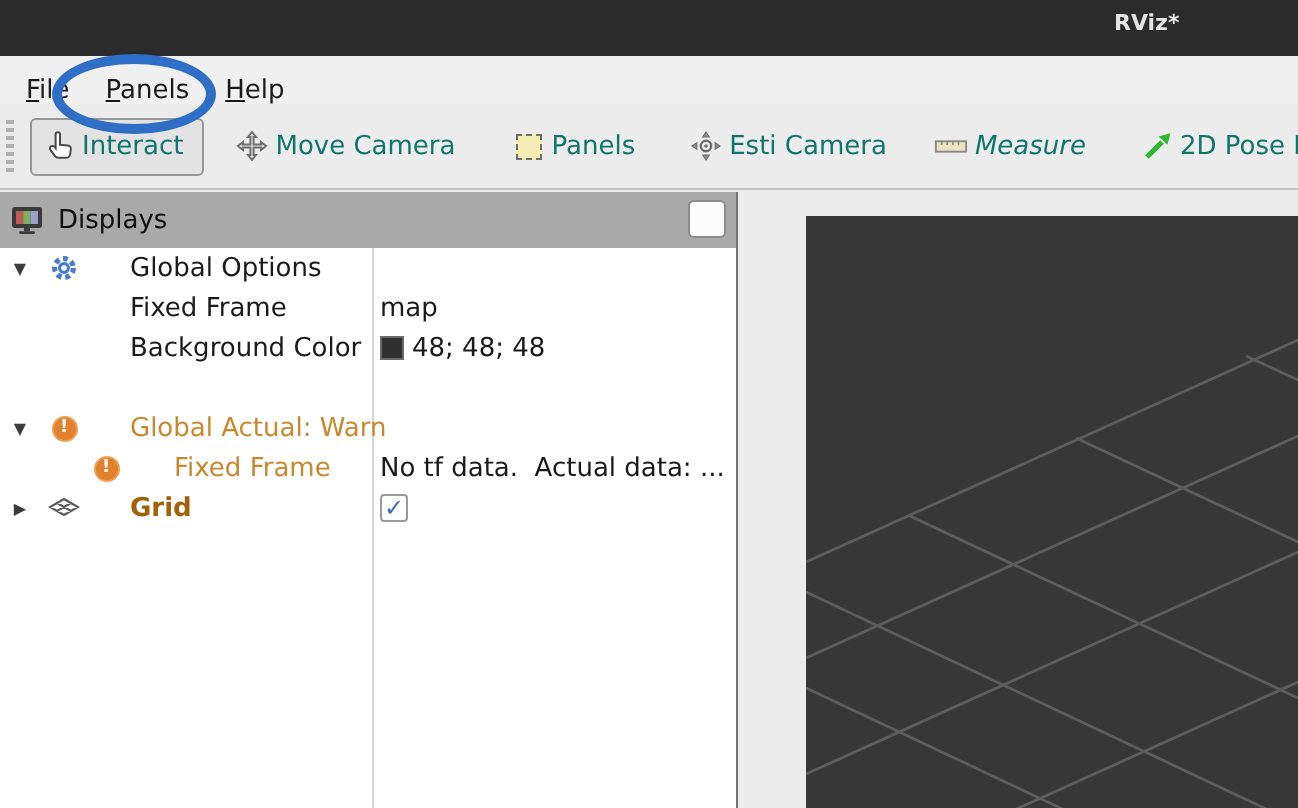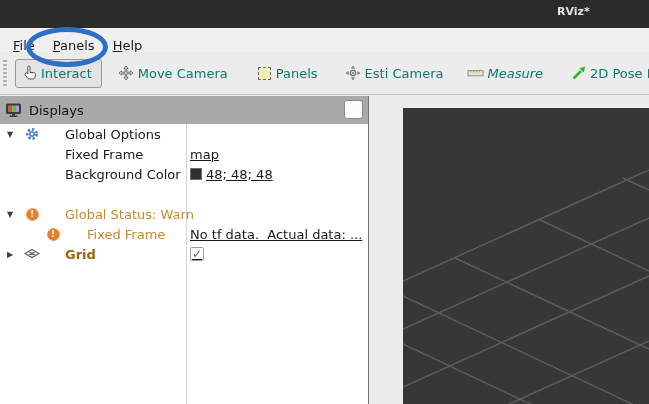--- a/index.html
+++ b/index.html
@@ -43,21 +43,21 @@
                      border:1px solid #8c8c8c; border-radius:3px; }
   .tree { position:absolute; left:0; top:28px; right:0; bottom:0; background:#fff; }
   .col-divider { position:absolute; left:186px; top:0; bottom:0; width:1px; background:#d6d6d6; }
   .trow { position:absolute; left:0; width:100%; height:20px; display:flex; align-items:center; }
   .r1{top:0px;} .r2{top:20px;} .r3{top:40px;} .r4{top:60px;} .r5{top:80px;} .r6{top:100px;} .r7{top:120px;}
   .expander { position:absolute; left:4px; width:12px; font-size:8px; color:#3c3c3c; text-align:center; }
   .row-icon { position:absolute; left:24px; width:16px; height:16px; display:flex; align-items:center; justify-content:center; }
   .row-icon-lvl3 { left:45px; }
   .tlabel { position:absolute; left:46px; white-space:nowrap;margin-left:19px; }
   .tlabel-lvl3 { left:68px; }
-  .tvalue { position:absolute; left:190px; right:4px; white-space:pre; overflow:hidden; display:flex; align-items:center; gap:4px;text-decoration:underline; }
+  .tvalue { position:absolute; left:190px; right:4px; white-space:pre; overflow:hidden; display:flex; align-items:center; gap:4px; }
   .warn-text { color:#c9872e; }
   .grid-label { color:#a16207; font-weight:bold; }
   .warn-circle { width:13px; height:13px; border-radius:50%; background:#e0812c; border:1px solid #eda055;
                  color:#fff; font-weight:bold; font-size:9px; display:flex; align-items:center; justify-content:center; }
   .swatch { width:12px; height:12px; background:#303030; border:1px solid #6a6a6a; }
   .checkbox { width:14px; height:14px; background:#fff; border:1px solid #9a9a9a; border-radius:2px;
               color:#3a6cc0; font-size:12px; font-weight:bold; line-height:12px; text-align:center; }
 
   
   .viewport { position:absolute; left:403px; top:108px; width:246px; height:296px; background:#373737; overflow:hidden; }
@@ -182,21 +182,21 @@
           <span>48; 48; 48</span>
         </span>
       </div>
 
 
       <div class="trow r5">
         <span class="expander">▼</span>
         <span class="row-icon">
           <span class="warn-circle">!</span>
         </span>
-        <span class="tlabel warn-text">Global Status: Warn</span>
+        <span class="tlabel warn-text">Global Actual: Warn</span>
       </div>
 
       <div class="trow r6">
         <span class="row-icon row-icon-lvl3">
           <span class="warn-circle">!</span>
         </span>
         <span class="tlabel tlabel-lvl3 warn-text">Fixed Frame</span>
         <span class="tvalue">No tf data.  Actual data: ...</span>
       </div>
 

